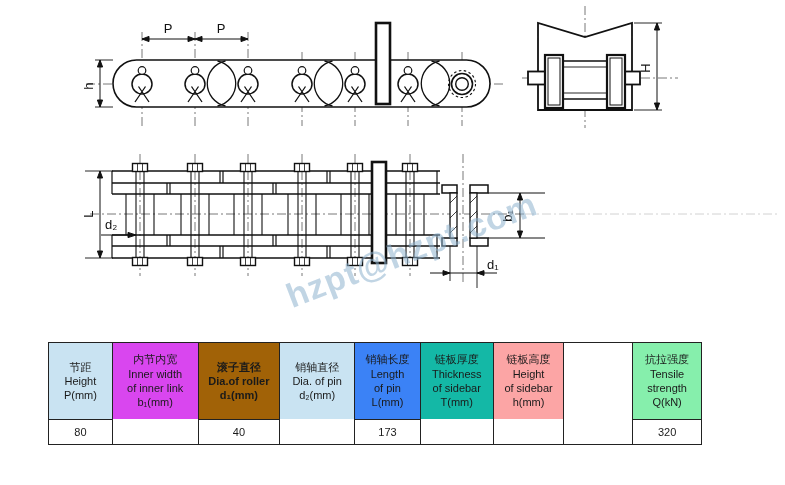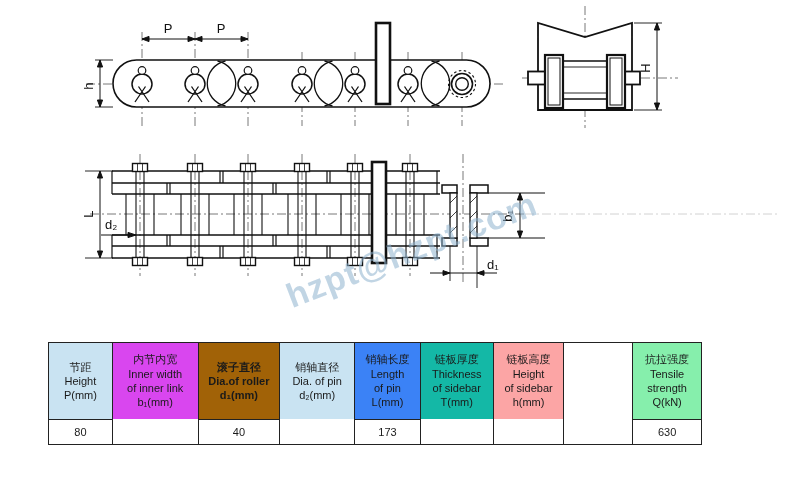--- a/index.html
+++ b/index.html
@@ -380,15 +380,15 @@
 of sidebar
 h(mm)</div>
   </div>
   <div class="col" style="width:69px">
   </div>
   <div class="col" style="width:69px">
     <div class="h" style="background: #86efac;">抗拉强度
 Tensile
 strength
 Q(kN)</div>
-    <div class="v">630</div>
+    <div class="v">320</div>
   </div>
 </div>
 
 </body></html>

